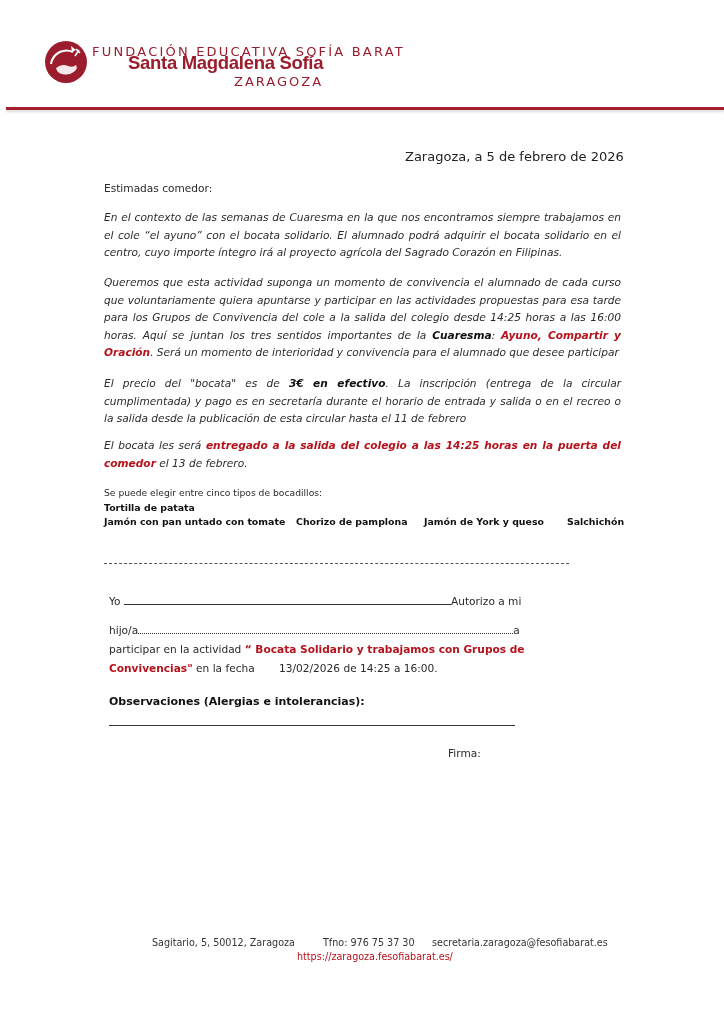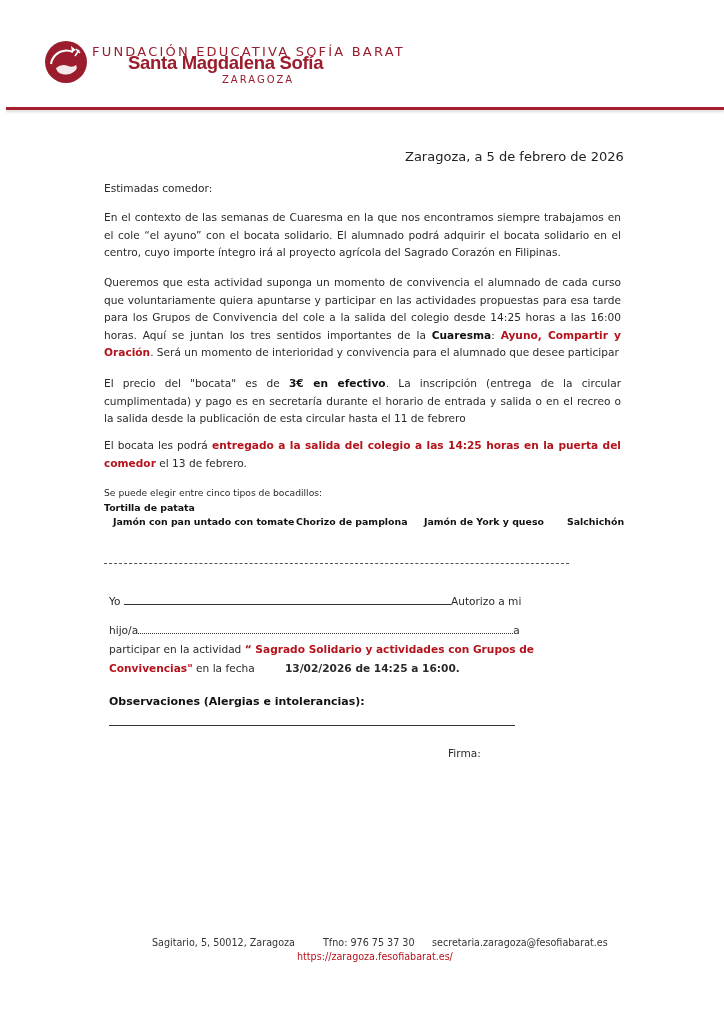--- a/index.html
+++ b/index.html
@@ -2,24 +2,24 @@
 <html><head>
 <meta charset="utf-8">
 <style>
   html, body { margin:0; padding:0; background:#ffffff; }
   body { width:724px; height:1024px; position:relative; overflow:hidden;
          font-family:"DejaVu Sans", sans-serif; color:#222; }
   .abs { position:absolute; }
   .logo-emblem { left:43px; top:40px; width:46px; height:44px; }
   .logo-small { left:92px; top:44px; font-size:13px; letter-spacing:2.2px; color:#9b1c2c; font-family:"DejaVu Sans", sans-serif; white-space:nowrap; }
   .logo-big { left:91px; top:52px; font-size:18.5px; font-weight:bold; color:#9b1c2c; letter-spacing:-0.3px; white-space:nowrap; font-family:"Liberation Sans", sans-serif;margin-left:37px; }
-  .logo-city { left:222px; top:74px; font-size:10px; letter-spacing:2px; color:#9b1c2c; white-space:nowrap; }
+  .logo-city { left:234px; top:74px; font-size:13px; letter-spacing:2px; color:#9b1c2c; white-space:nowrap; }
   .header-rule { left:6px; top:107px; width:718px; height:3px; background:#a8202f; box-shadow:0 2px 3px rgba(0,0,0,0.15); }
   .txt { font-size:10.6px; line-height:17.5px; color:#2a2a2a; }
-  .para { left:104px; width:517px; text-align:justify; }
+  .para { left:104px; width:517px; text-align:justify;font-style:italic; }
   .red { color:#b5121b; font-weight:bold; }
   .b { font-weight:bold; color:#111; }
   .date { left:405px; top:149px; font-size:13px; color:#222; white-space:nowrap; }
   .small { font-size:9.2px; }
   .opt { font-size:9.4px; font-weight:bold; color:#111; white-space:nowrap; }
   .dashes { left:104px; top:563px; width:465px; border-top:1px dashed #555; height:0; }
   .footer { font-size:9.6px; color:#333; white-space:nowrap; }
   .footer-link { font-size:9.6px; color:#b5121b; white-space:nowrap; }
 </style>
 </head>
@@ -42,47 +42,47 @@
 <div class="abs date">Zaragoza, a 5 de febrero de 2026</div>
 
 <div class="abs txt" style="left:104px; top:180px;">Estimadas comedor:</div>
 
 <div class="abs txt para" style="top:209px;">En el contexto de las semanas de Cuaresma en la que nos encontramos siempre trabajamos en el cole “el ayuno” con el bocata solidario. El alumnado podrá adquirir el bocata solidario en el centro, cuyo importe íntegro irá al proyecto agrícola del Sagrado Corazón en Filipinas.</div>
 
 <div class="abs txt para" style="top:274px;"><span>Queremos que esta actividad suponga un momento de convivencia el alumnado de cada curso que voluntariamente quiera apuntarse y participar en las actividades propuestas para esa tarde para los Grupos de Convivencia del cole a la salida del colegio desde 14:25 horas a las 16:00 horas. Aquí se juntan los tres sentidos importantes de la </span><span class="b">Cuaresma</span><span>: </span><span class="red">Ayuno, Compartir y Oración</span><span>. Será un momento de interioridad y convivencia para el alumnado que desee participar</span></div>
 
 <div class="abs txt para" style="top:375px;"><span>El precio del "bocata" es de </span><span class="b">3€ en efectivo</span><span>. La inscripción (entrega de la circular cumplimentada) y pago es en secretaría durante el horario de entrada y salida o en el recreo o la salida desde la publicación de esta circular hasta el 11 de febrero</span></div>
 
-<div class="abs txt para" style="top:437px;"><span>El bocata les podrá </span><span class="red">entregado a la salida del colegio a las 14:25 horas en la puerta del comedor</span><span> el 13 de febrero.</span></div>
+<div class="abs txt para" style="top:437px;"><span>El bocata les será </span><span class="red">entregado a la salida del colegio a las 14:25 horas en la puerta del comedor</span><span> el 13 de febrero.</span></div>
 
 <div class="abs txt small" style="left:104px; top:484px;">Se puede elegir entre cinco tipos de bocadillos:</div>
-<div class="abs opt" style="left:104px; top:516px;margin-left:9px;">Jamón con pan untado con tomate</div>
+<div class="abs opt" style="left:104px; top:516px;">Jamón con pan untado con tomate</div>
 <div class="abs opt" style="left:296px; top:516px;">Chorizo de pamplona</div>
 <div class="abs opt" style="left:424px; top:516px;">Jamón de York y queso</div>
 <div class="abs opt" style="left:567px; top:516px;">Salchichón</div>
 <div class="abs opt" style="left:104px; top:502px;">Tortilla de patata</div>
 
 <div class="abs dashes"></div>
 
 <div class="abs txt" style="left:109px; top:593px; white-space:nowrap;">
   <span>Yo</span>
   <span style="display:inline-block; width:327px; border-bottom:1px solid #333; height:11px; vertical-align:baseline;"></span><span>Autorizo a mi</span>
 </div>
 
 <div class="abs txt" style="left:109px; top:622px; white-space:nowrap;">
   <span>hijo/a</span><span style="display:inline-block; width:375px; border-bottom:1px dotted #333; height:11px;"></span><span>a</span>
 </div>
 
 <div class="abs txt" style="left:109px; top:641px; white-space:nowrap;">
-  <span>participar en la  actividad </span><span class="red">“ Sagrado Solidario y actividades con Grupos de</span>
+  <span>participar en la  actividad </span><span class="red">“ Bocata Solidario y trabajamos con Grupos de</span>
 </div>
 <div class="abs txt" style="left:109px; top:660px; white-space:nowrap;">
   <span class="red">Convivencias</span><span class="red">"</span><span> en la fecha</span>
 </div>
-<div class="abs txt" style="left:285px; top:660px; white-space:nowrap;font-weight:bold;">13/02/2026  de 14:25 a 16:00.</div>
+<div class="abs txt" style="left:279px; top:660px; white-space:nowrap;">13/02/2026  de 14:25 a 16:00.</div>
 
 <div class="abs" style="left:109px; top:695px; font-size:11px; font-weight:bold; color:#111; white-space:nowrap;">Observaciones (Alergias e intolerancias):</div>
 <div class="abs" style="left:109px; top:725px; width:406px; height:0; border-bottom:1px solid #333;"></div>
 
 <div class="abs txt" style="left:448px; top:745px;">Firma:</div>
 
 <div class="abs footer" style="left:152px; top:937px;">Sagitario, 5, 50012,  Zaragoza</div>
 <div class="abs footer" style="left:323px; top:937px;">Tfno: 976 75 37 30</div>
 <div class="abs footer" style="left:432px; top:937px;">secretaria.zaragoza@fesofiabarat.es</div>
 <div class="abs footer-link" style="left:289px; top:951px;padding-left:8px;">https://zaragoza.fesofiabarat.es/</div>

